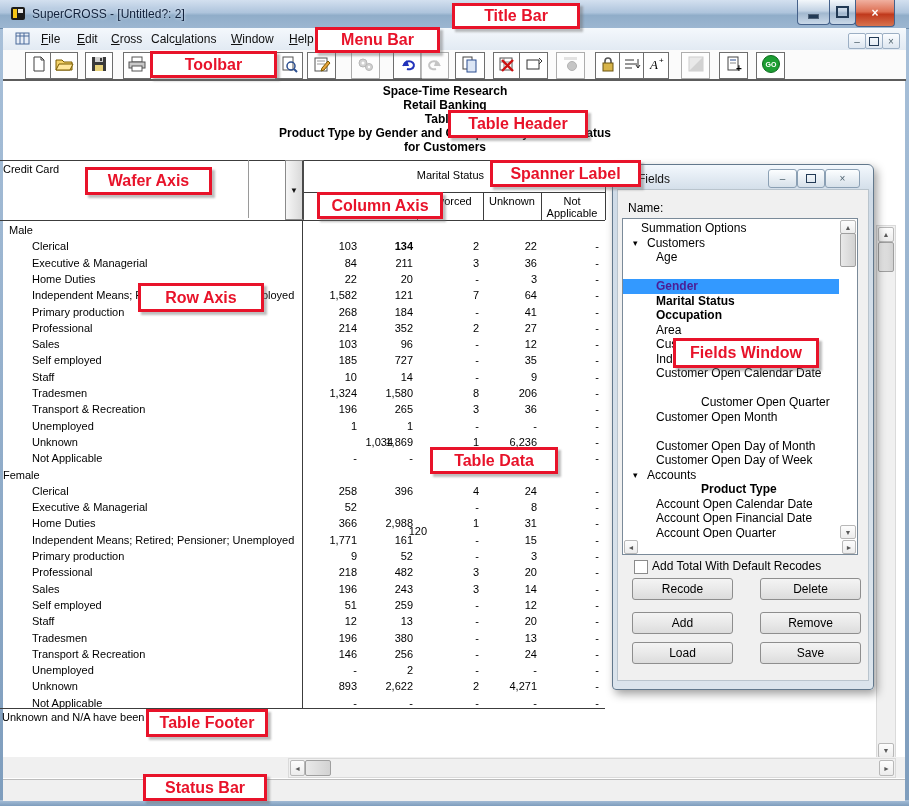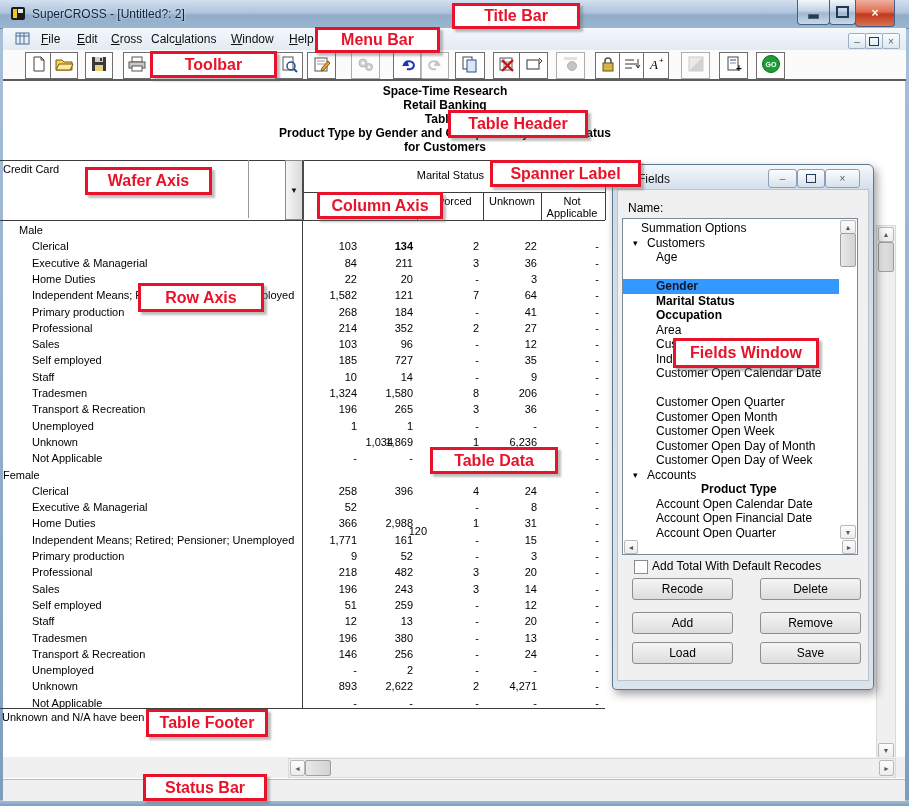--- a/index.html
+++ b/index.html
@@ -63,21 +63,21 @@
   .fcapbtn{top:169px;width:27px;height:17px;border:1px solid #8ba0b4;border-radius:3px;
     background:linear-gradient(180deg,#fcfeff,#d7e1ea);display:flex;align-items:center;
     justify-content:center;font-size:10px;color:#4e6270;}
   .fclient{left:617px;top:189px;width:250px;height:490px;background:#f0f0f0;border:1px solid #b9c4cd;}
   .flabel{font-size:12px;color:#000;}
   .flist{left:622px;top:218px;width:234px;height:335px;background:#fff;border:1px solid #7a8a99;}
   .flist-clip{left:623px;top:219px;width:216px;height:319px;overflow:hidden;}
   .fitem{position:absolute;left:0;width:216px;height:15px;font-size:12px;line-height:15px;
     color:#000;white-space:nowrap;}
   .fitem .lbl{position:absolute;top:0;}
-  .fitem.sel{background:#3399ff;color:#0f172a;font-weight:bold;}
+  .fitem.sel{background:#3399ff;color:#4c1d95;font-weight:bold;}
   .fitem .exp{position:absolute;left:10px;top:0;font-size:9px;color:#000;}
   .fcheck{left:634px;top:560px;width:12px;height:12px;background:#fff;border:1px solid #8b8b8b;}
   .fbtn{width:99px;height:20px;border:1px solid #8e8e8e;border-radius:3px;font-size:12px;color:#000;
     background:linear-gradient(180deg,#f4f4f4,#e9e9e9 50%,#dcdcdc);
     display:flex;align-items:center;justify-content:center;}
 
   .statusbar{left:3px;top:779px;width:902px;height:21px;background:#f0f0f0;border-top:1px solid #bcbcbc;}
 
   
   .callout{position:absolute;background:#fff;border:3px solid #e8132a;color:#e8132a;
@@ -274,21 +274,21 @@
   <div class="abs cell-txt" data-name="spanner-label" style="left:302px;top:169px;width:182px;text-align:right;">Marital Status</div>
   <div id="column-axis" data-name="column-axis">
       <div class="abs colhead" data-name="column-header-1" style="left: 303px; top: 195px; width: 57px; height: 24px;"></div>
       <div class="abs colhead" data-name="column-header-2" style="left: 362px; top: 195px; width: 54px; height: 24px;"></div>
       <div class="abs colhead" data-name="column-header-3" style="left: 418px; top: 195px; width: 64px; height: 24px;">Divorced</div>
       <div class="abs colhead" data-name="column-header-4" style="left: 484px; top: 195px; width: 56px; height: 24px;">Unknown</div>
       <div class="abs colhead" data-name="column-header-5" style="left: 542px; top: 195px; width: 60px; height: 24px;">Not Applicable</div>
     </div>
 
   <div id="table-rows" data-name="table-body">
-      <div class="abs cell-txt" data-name="row-group-label" style="left: 19px; top: 224px;">Male</div>
+      <div class="abs cell-txt" data-name="row-group-label" style="left: 9px; top: 224px;">Male</div>
       <div class="abs cell-txt" data-name="row-label" style="left: 32px; top: 240.3px;">Clerical</div>
       <div class="abs cell-txt val" data-name="data-cell" style="left: 302px; top: 240.3px; width: 55px;">103</div>
       <div class="abs cell-txt val" data-name="data-cell" style="left: 361px; top: 240.3px; width: 52px; font-weight: bold;">134</div>
       <div class="abs cell-txt val" data-name="data-cell" style="left: 417px; top: 240.3px; width: 62px;">2</div>
       <div class="abs cell-txt val" data-name="data-cell" style="left: 483px; top: 240.3px; width: 54px;">22</div>
       <div class="abs cell-txt val" data-name="data-cell" style="left: 541px; top: 240.3px; width: 58px;">-</div>
       <div class="abs cell-txt" data-name="row-label" style="left: 32px; top: 256.6px;">Executive &amp; Managerial</div>
       <div class="abs cell-txt val" data-name="data-cell" style="left: 302px; top: 256.6px; width: 55px;">84</div>
       <div class="abs cell-txt val" data-name="data-cell" style="left: 361px; top: 256.6px; width: 52px;">211</div>
       <div class="abs cell-txt val" data-name="data-cell" style="left: 417px; top: 256.6px; width: 62px;">3</div>
@@ -514,28 +514,25 @@
       </div>
       <div class="fitem" data-name="fields-list-item" style="top: 118px;">
         <span class="lbl" data-name="fields-item-label" style="left: 33px;">Cus</span>
       </div>
       <div class="fitem" data-name="fields-list-item" style="top: 132.5px;">
         <span class="lbl" data-name="fields-item-label" style="left: 33px;">Indi</span>
       </div>
       <div class="fitem" data-name="fields-list-item" style="top: 147px;">
         <span class="lbl" data-name="fields-item-label" style="left: 33px;">Customer Open Calendar Date</span>
       </div>
-      <div class="fitem" data-name="fields-list-item" style="top: 176px;">
+      <div class="fitem" data-name="fields-list-item" style="top: 176px; margin-left: 45px;">
         <span class="lbl" data-name="fields-item-label" style="left: 33px;">Customer Open Quarter</span>
       </div>
       <div class="fitem" data-name="fields-list-item" style="top: 190.5px;">
         <span class="lbl" data-name="fields-item-label" style="left: 33px;">Customer Open Month</span>
-      </div>
-      <div class="fitem" data-name="fields-list-item" style="top: 205px;">
-        <span class="lbl" data-name="fields-item-label" style="left: 33px;">Customer Open Week</span>
       </div>
       <div class="fitem" data-name="fields-list-item" style="top: 219.5px;">
         <span class="lbl" data-name="fields-item-label" style="left: 33px;">Customer Open Day of Month</span>
       </div>
       <div class="fitem" data-name="fields-list-item" style="top: 234px;">
         <span class="lbl" data-name="fields-item-label" style="left: 33px;">Customer Open Day of Week</span>
       </div>
       <div class="fitem" data-name="fields-list-item" style="top: 248.5px;">
         <span class="exp" data-name="tree-expander-icon">▾</span>
         <span class="lbl" data-name="fields-item-label" style="left: 24px;">Accounts</span>

